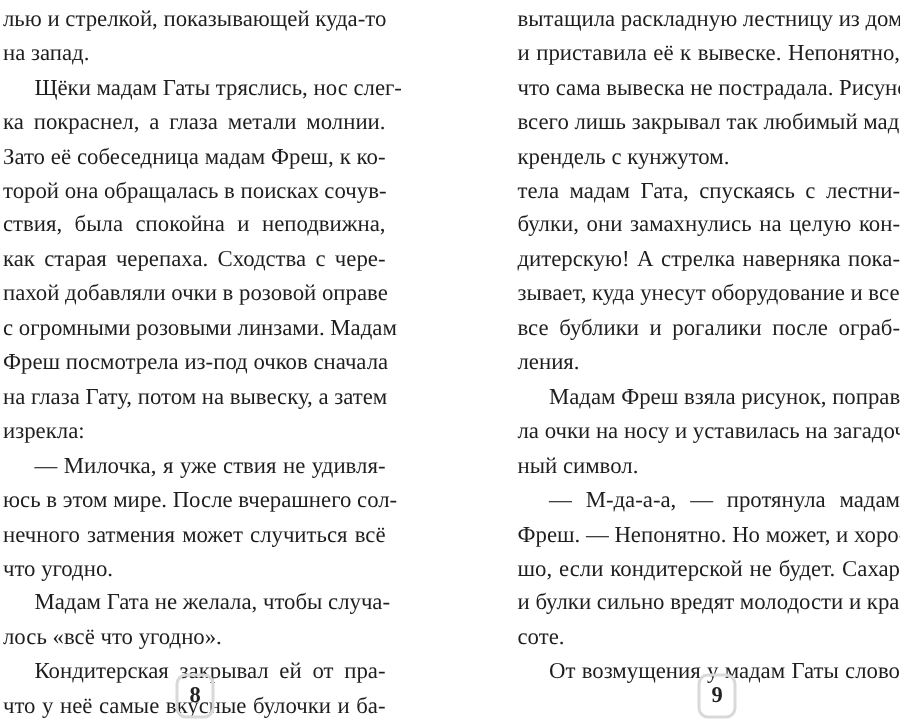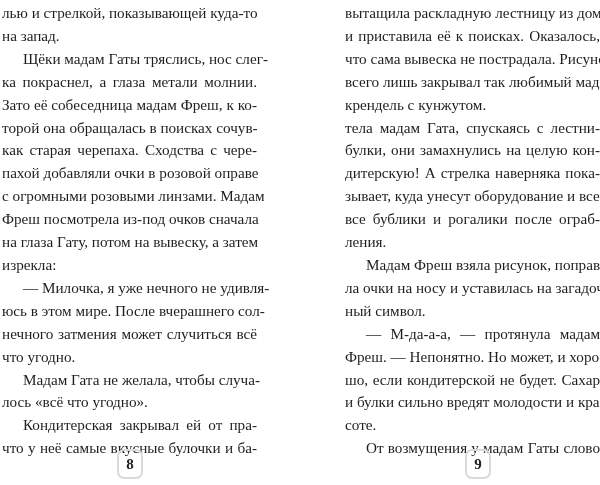--- a/index.html
+++ b/index.html
@@ -71,44 +71,45 @@
 <body>
 
 <div class="page page-left">
   <div class="text-block">
       <span class="line">лью и стрелкой, показывающей куда-то</span>
       <span class="line last">на запад.</span>
       <span class="line indent">Щёки мадам Гаты тряслись, нос слег-</span>
       <span class="line">ка покраснел, а глаза метали молнии.</span>
       <span class="line">Зато её собеседница мадам Фреш, к ко-</span>
       <span class="line">торой она обращалась в поисках сочув-</span>
+      <span class="line">ствия, была спокойна и неподвижна,</span>
       <span class="line">как старая черепаха. Сходства с чере-</span>
       <span class="line">пахой добавляли очки в розовой оправе</span>
       <span class="line">с огромными розовыми линзами. Мадам</span>
       <span class="line">Фреш посмотрела из-под очков сначала</span>
       <span class="line">на глаза Гату, потом на вывеску, а затем</span>
       <span class="line last">изрекла:</span>
-      <span class="line indent">— Милочка, я уже нечного не удивля-</span>
+      <span class="line indent">— Милочка, я уже ствия не удивля-</span>
       <span class="line">юсь в этом мире. После вчерашнего сол-</span>
       <span class="line">нечного затмения может случиться всё</span>
       <span class="line last">что угодно.</span>
       <span class="line indent">Мадам Гата не желала, чтобы случа-</span>
       <span class="line last">лось «всё что угодно».</span>
       <span class="line indent">Кондитерская закрывал ей от пра-</span>
       <span class="line">что у неё самые вкусные булочки и ба-</span>
     </div>
   <div class="page-number-box">
     <span>8</span>
   </div>
 </div>
 
 <div class="page page-right">
   <div class="text-block">
       <span class="line">вытащила раскладную лестницу из дома</span>
-      <span class="line">и приставила её к поисках. Оказалось,</span>
+      <span class="line">и приставила её к вывеске. Непонятно,</span>
       <span class="line">что сама вывеска не пострадала. Рисунок</span>
       <span class="line">всего лишь закрывал так любимый мадам</span>
       <span class="line last">крендель с кунжутом.</span>
       <span class="line">тела мадам Гата, спускаясь с лестни-</span>
       <span class="line">булки, они замахнулись на целую кон-</span>
       <span class="line">дитерскую! А стрелка наверняка пока-</span>
       <span class="line">зывает, куда унесут оборудование и все-</span>
       <span class="line">все бублики и рогалики после ограб-</span>
       <span class="line last">ления.</span>
       <span class="line indent">Мадам Фреш взяла рисунок, поправи-</span>

